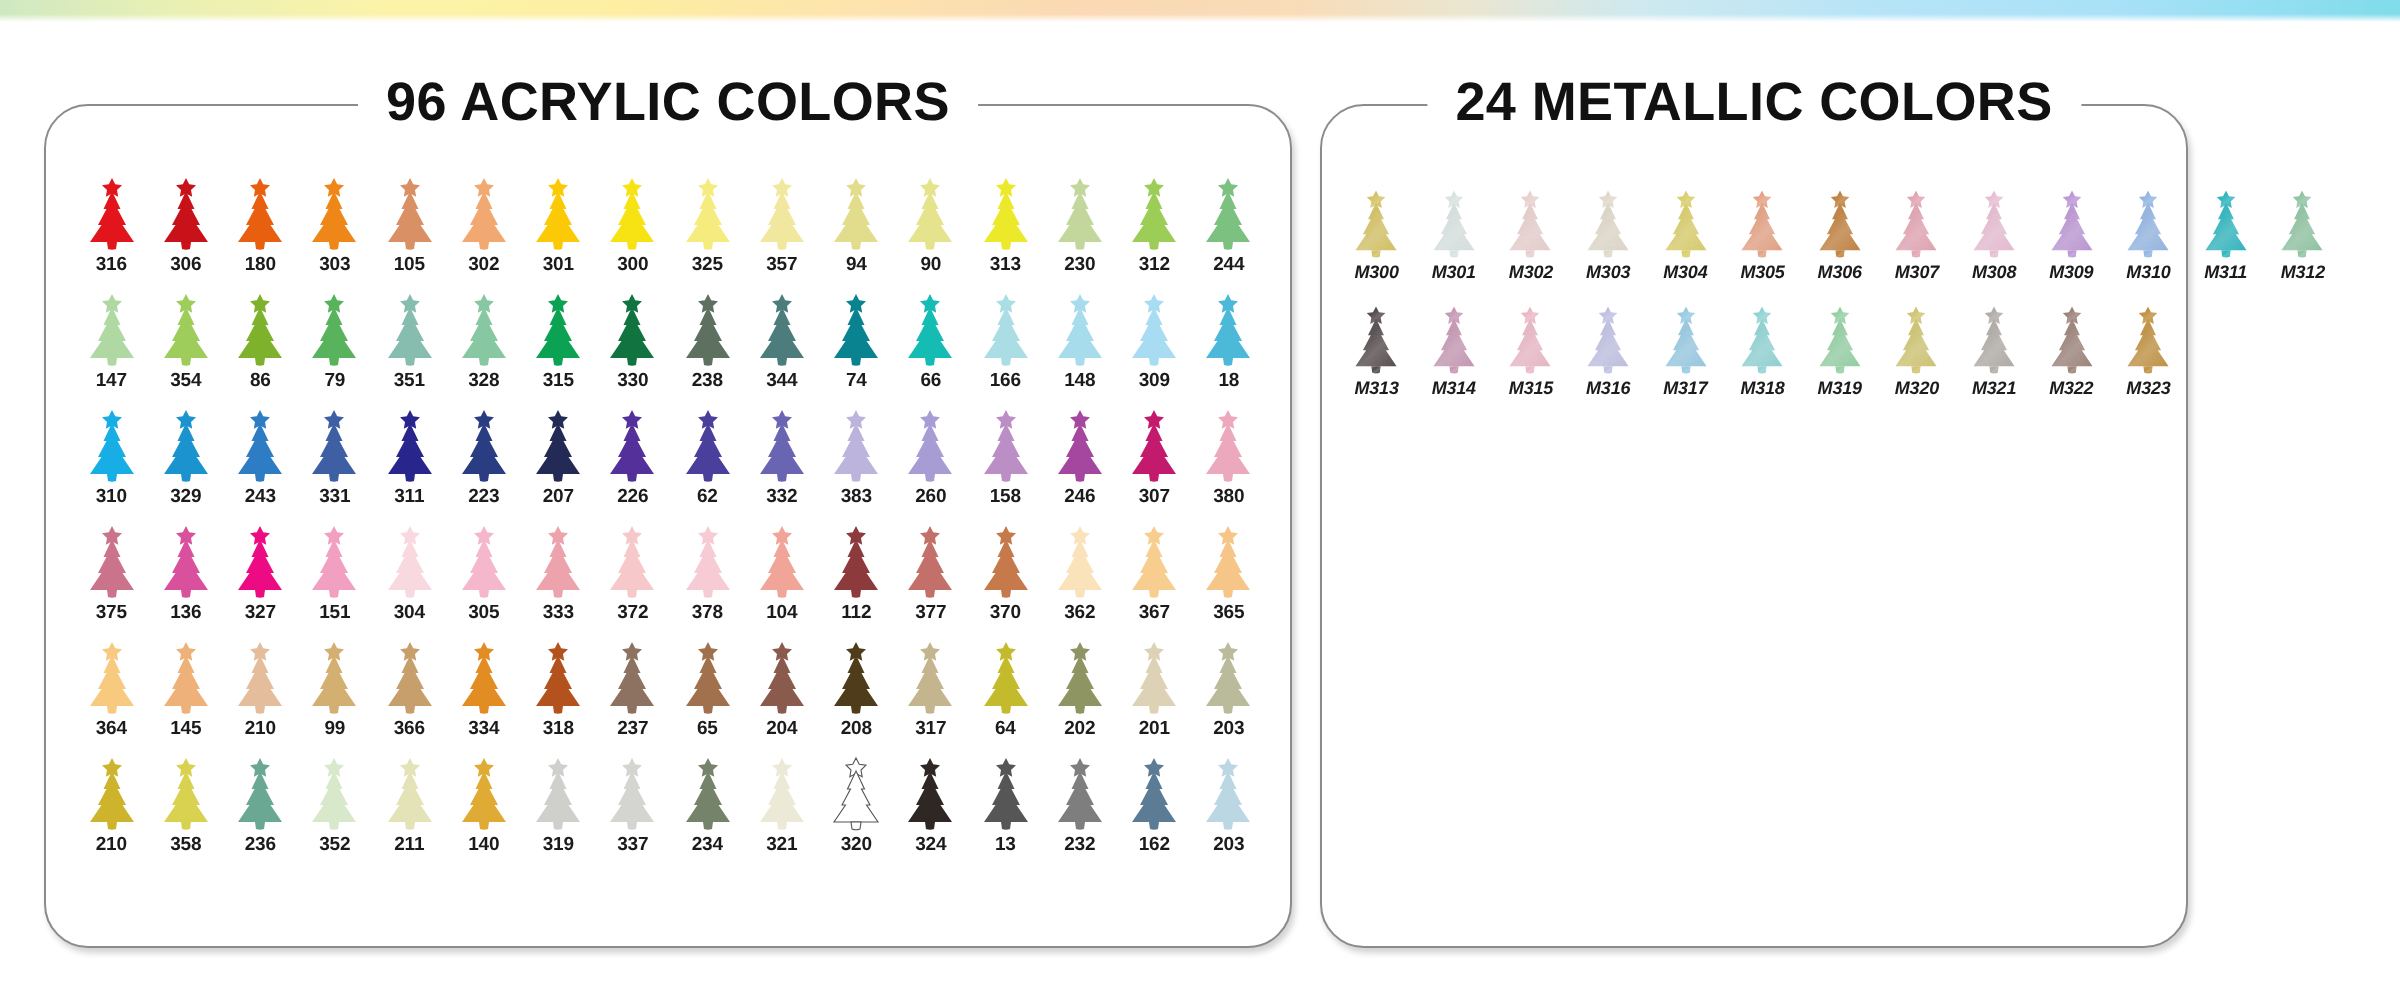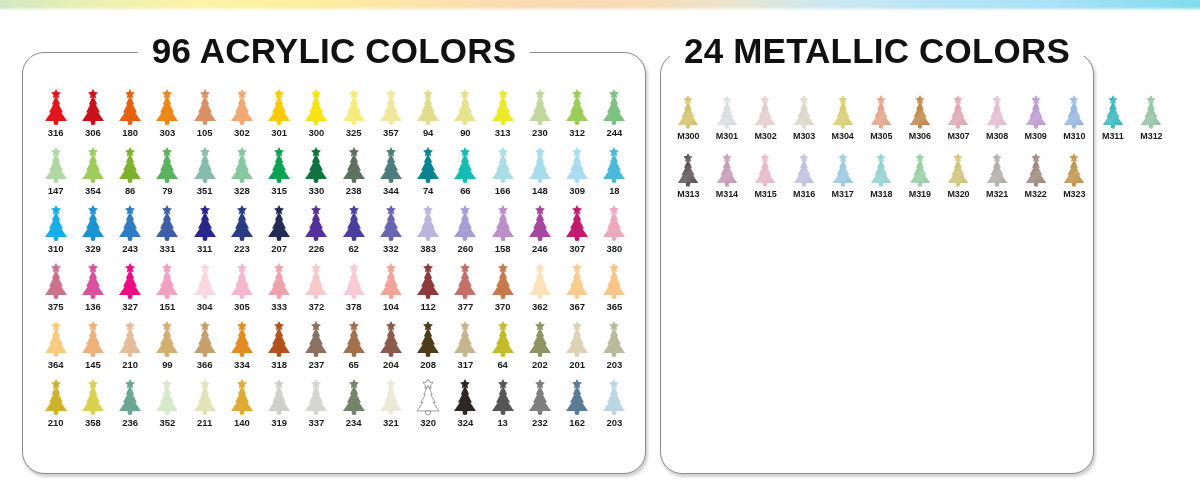--- a/index.html
+++ b/index.html
@@ -44,21 +44,21 @@
     box-sizing:border-box;
   }
   #acrylic-panel{ left:22px; top:52px; width:624px; height:422px; }
   #metallic-panel{ left:660px; top:52px; width:434px; height:422px; }
 
   .panel-title{
     position:absolute;
     top:-19px;
     background:#ffffff;
     padding:0 14px;
-    font-size:35px;
+    font-size:27px;
     font-weight:bold;
     letter-spacing:0.2px;
     color:#111111;
     white-space:nowrap;
     line-height:34px;
     height:34px;
     font-family:"Liberation Sans", sans-serif;
   }
   #acrylic-title{ left:50%; transform:translateX(-50%); }
   #metallic-title{ left:50%; transform:translateX(-50%); }
@@ -71,21 +71,21 @@
   }
   #acrylic-grid{ left:14px; top:33px; width:596px; }
   #metallic-grid{ left:8px; top:37px; width:502px; }
 
   .row{
     display:flex;
     flex-direction:row;
     justify-content:flex-start;
   }
   #acrylic-grid .row{ height:58px; }
-  #metallic-grid .row{ height:58px; }
+  #metallic-grid .row{ height:58px;font-style:italic; }
 
   .swatch{
     display:flex;
     flex-direction:column;
     align-items:center;
     justify-content:flex-start;
   }
   #acrylic-grid .swatch{ width:37.25px; }
   #metallic-grid .swatch{ width:38.6px; }
 

